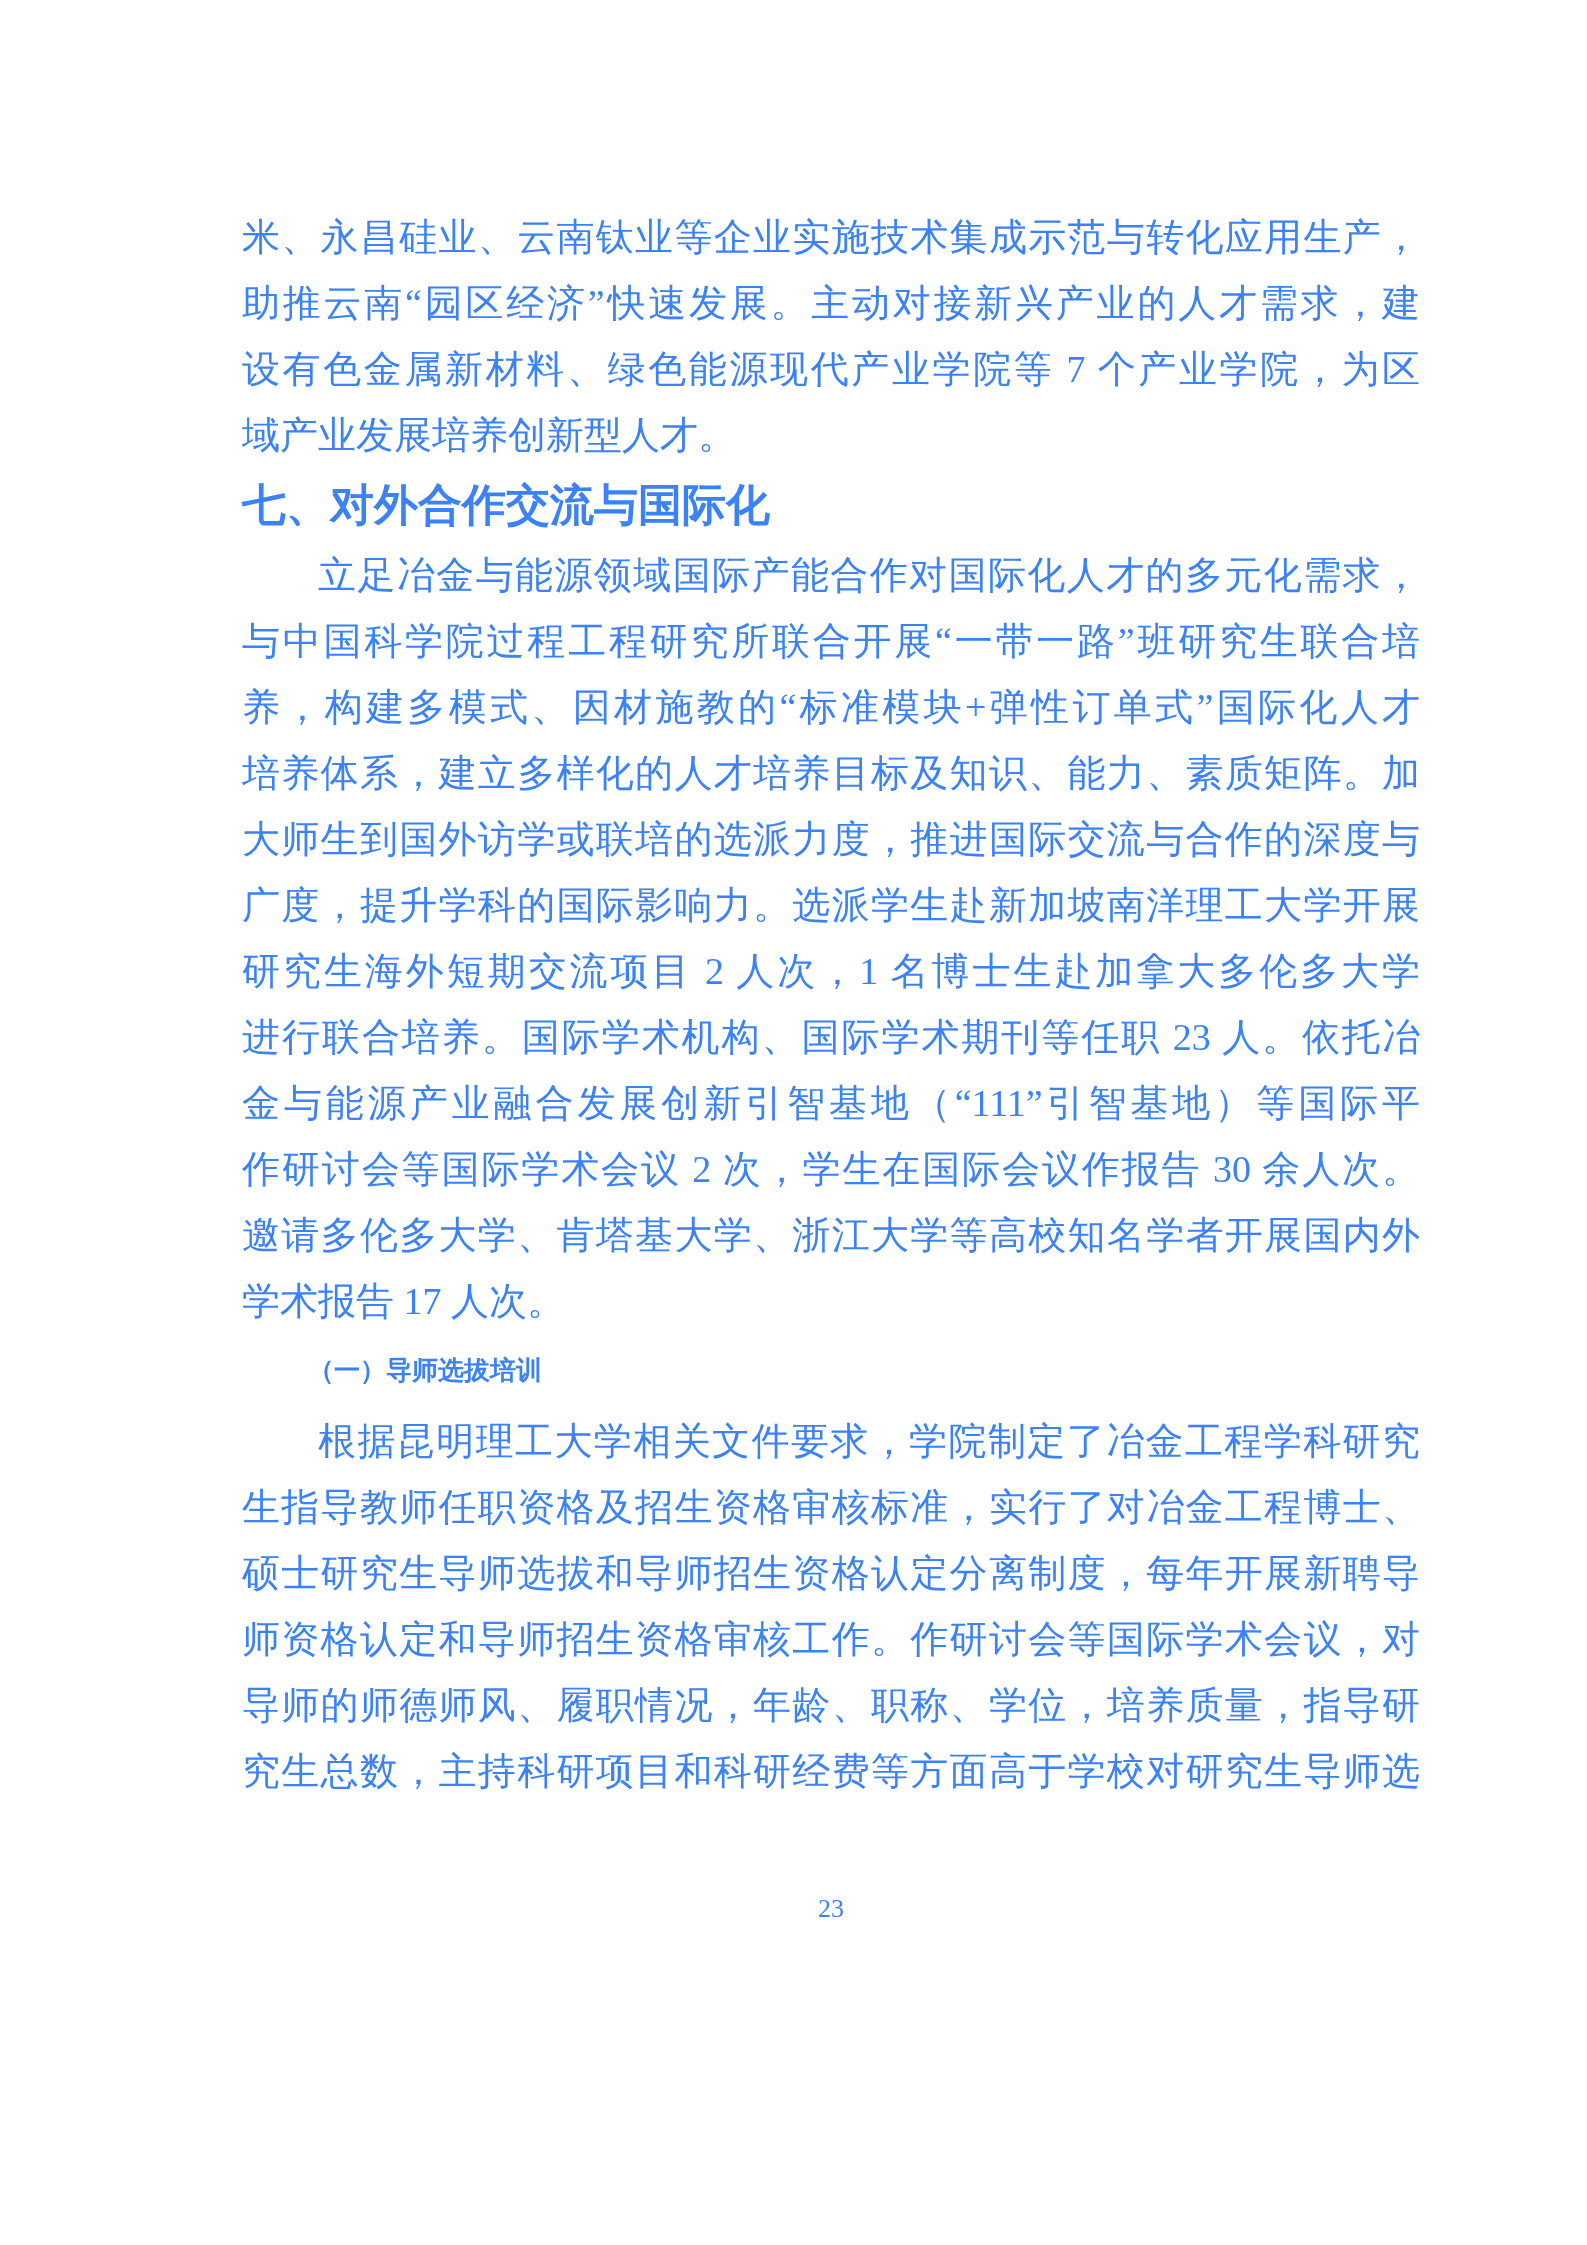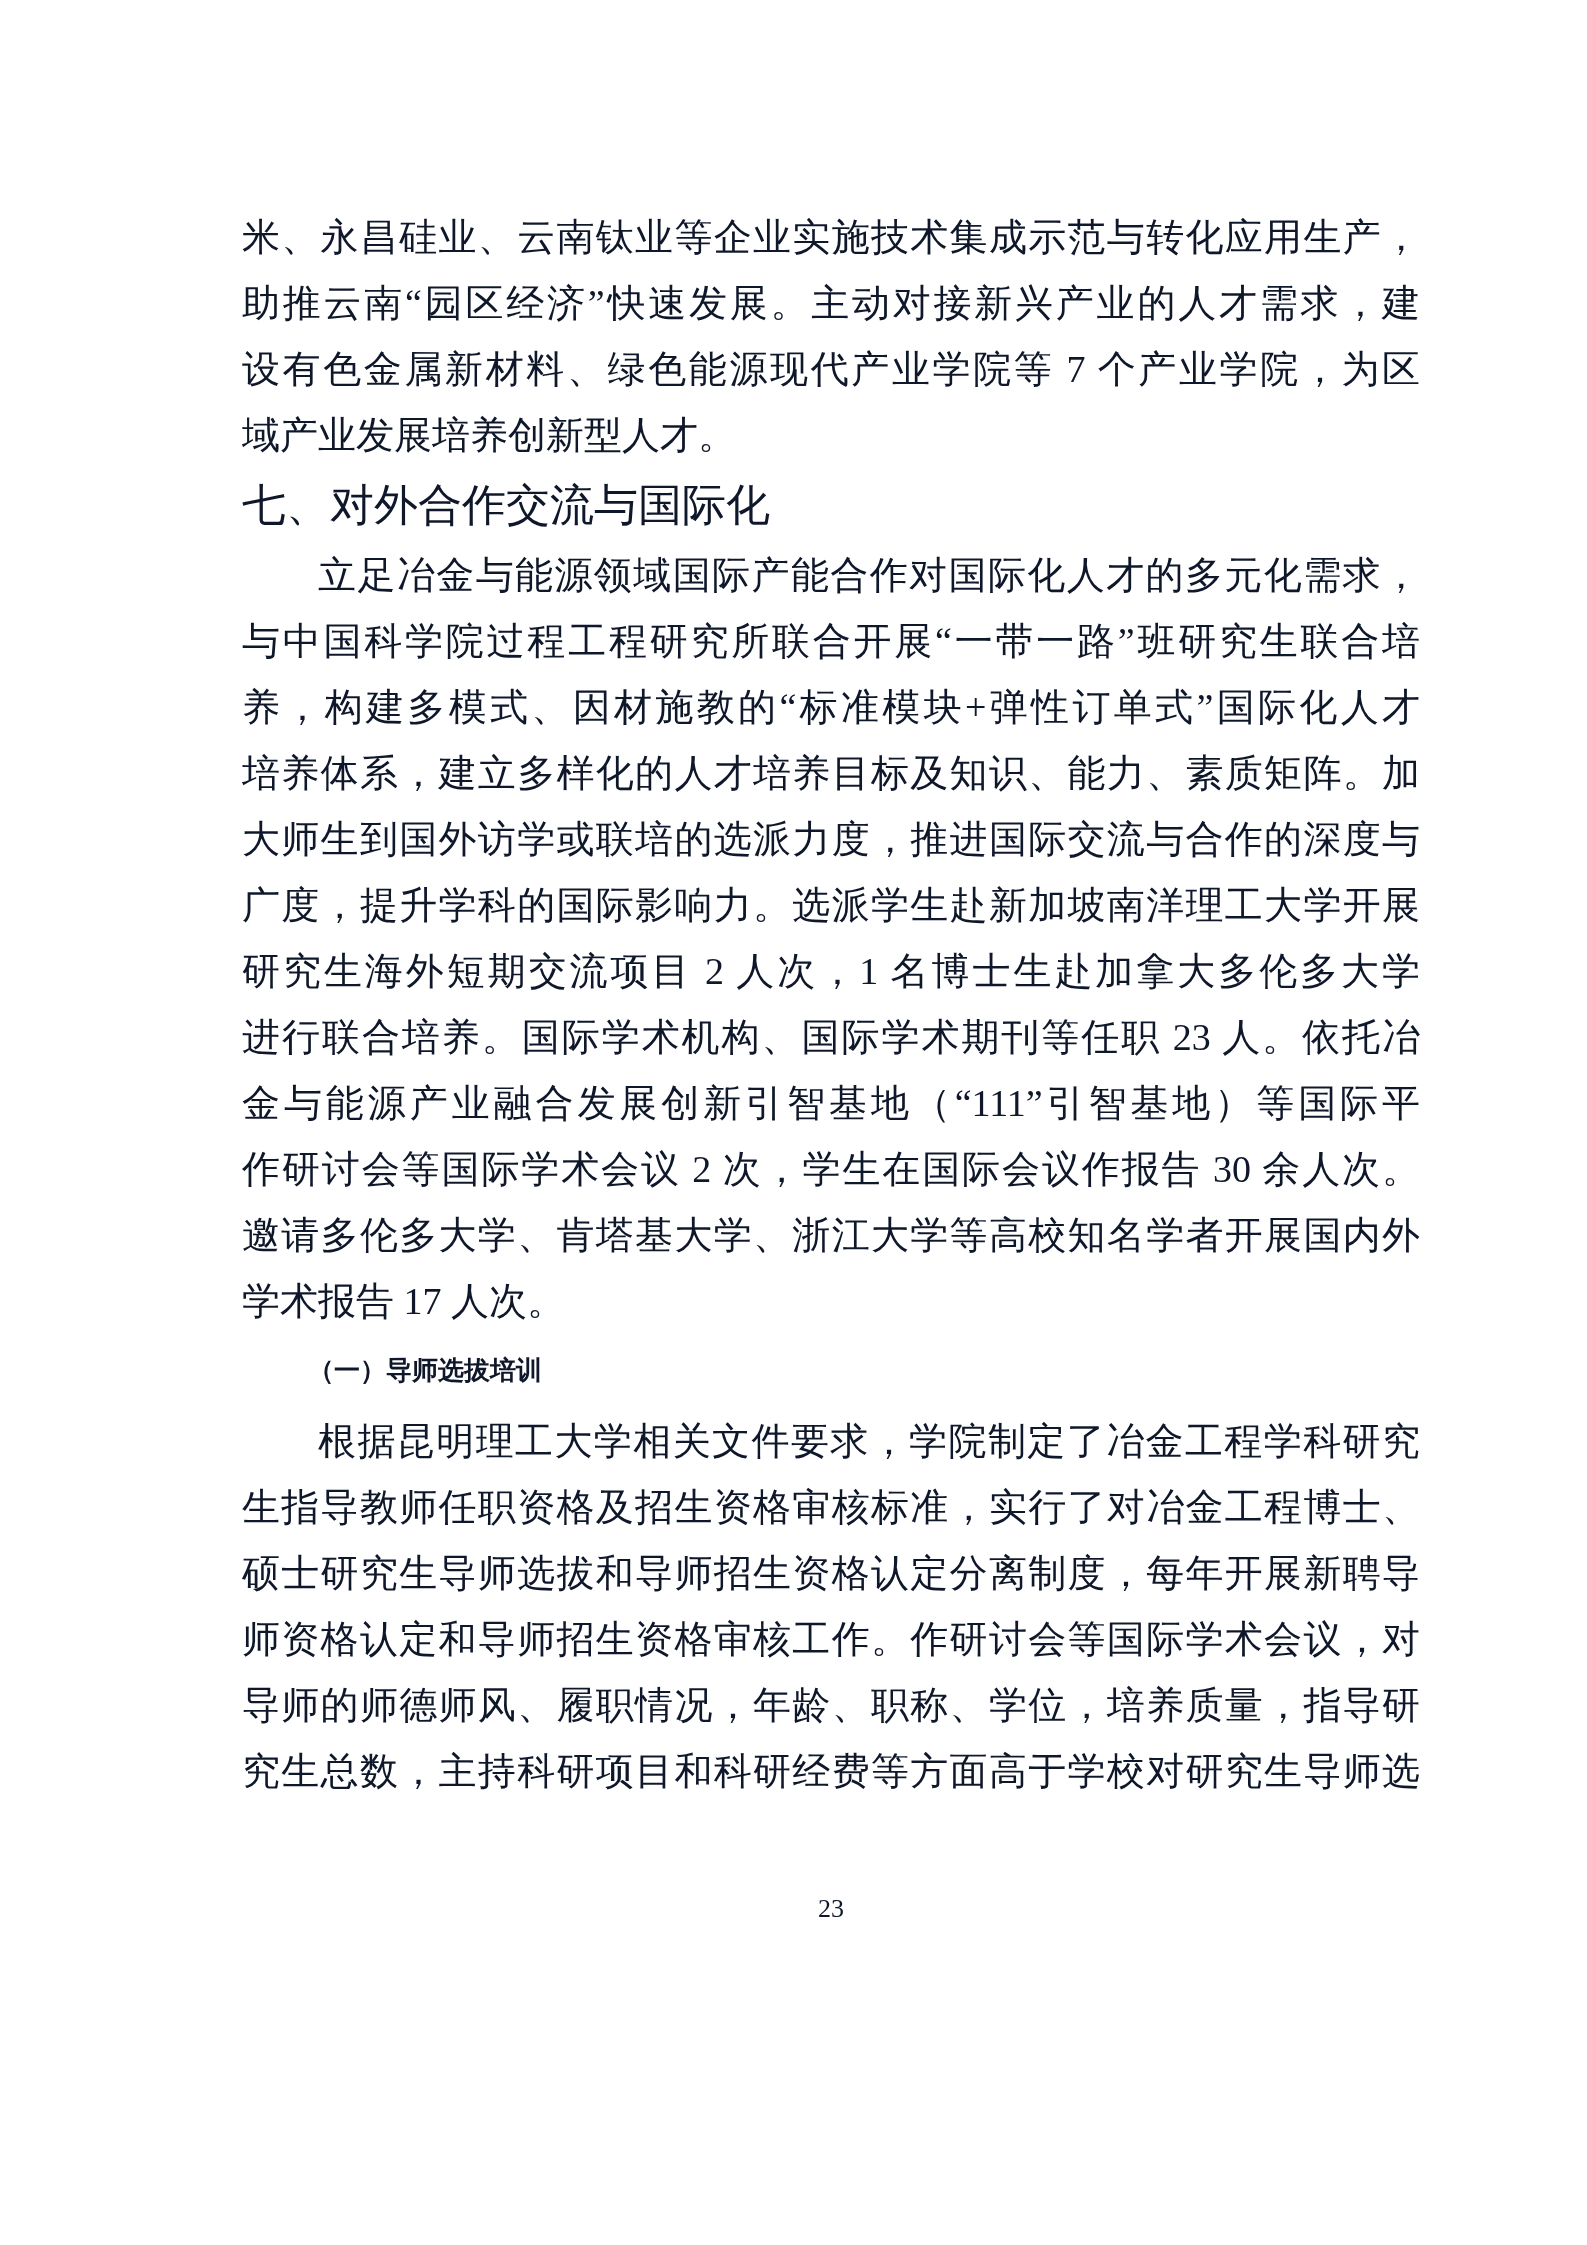--- a/index.html
+++ b/index.html
@@ -6,21 +6,21 @@
     margin: 0;
     padding: 0;
     background: #ffffff;
   }
   .page {
     position: relative;
     width: 1587px;
     height: 2245px;
     background: #ffffff;
     overflow: hidden;
-    color: #0f172a;
+    color: #3b82f6;
     font-family: "Liberation Serif", "DejaVu Serif", serif;
   }
   .content {
     position: absolute;
     left: 242px;
     top: 204px;
     width: 1178px;
   }
   .line {
     font-size: 38px;
@@ -32,21 +32,21 @@
   .line.last {
     text-align-last: left;
   }
   .line.indent {
     text-indent: 76px;
   }
   .heading {
     margin: 0;
     font-family: "Liberation Sans", "DejaVu Sans", sans-serif;
     font-size: 44px;
-    font-weight: 400;
+    font-weight: 700;
     height: 74px;
     line-height: 74px;
   }
   .subheading {
     margin: 0;
     font-size: 26px;
     font-weight: 700;
     height: 74px;
     line-height: 74px;
     text-indent: 66px;

